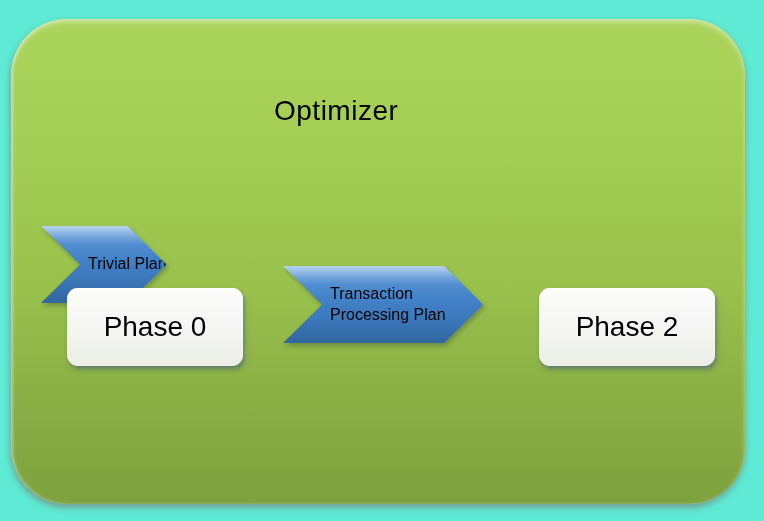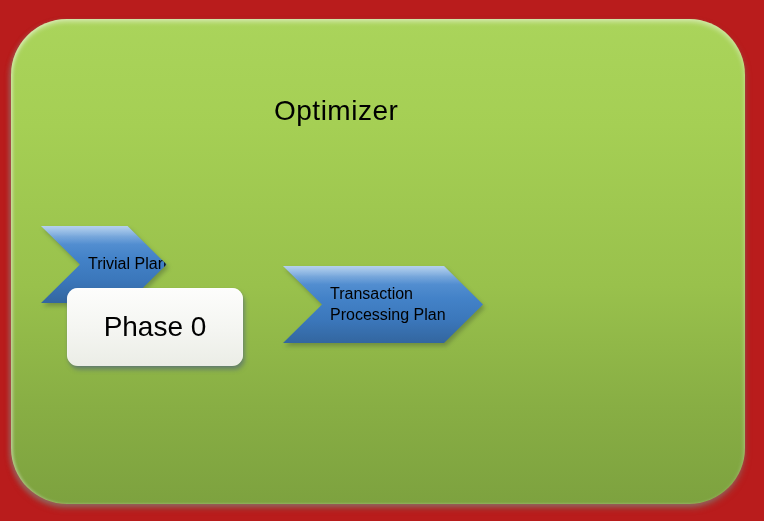--- a/index.html
+++ b/index.html
@@ -1,20 +1,20 @@
 <!DOCTYPE html>
 <html><head>
 <meta charset="utf-8">
 <style>
   html, body { margin: 0; padding: 0; background: #ffffff; }
   .page {
     position: relative;
     width: 764px;
     height: 521px;
-    background: #b91c1c;
+    background: #5eead4;
     overflow: hidden;
     font-family: "Liberation Sans", sans-serif;
   }
 
   
   .optimizer-box {
     position: absolute;
     left: 11px;
     top: 19px;
     width: 734px;
@@ -122,15 +122,18 @@
     <div class="phase-box b0">
       <span class="phase-label">Phase 0</span>
     </div>
 
     <div class="arrow-wrap w1">
       <div class="arrow">
         <span class="arrow-label">Transaction Processing Plan</span>
       </div>
     </div>
 
+    <div class="phase-box b2">
+      <span class="phase-label">Phase 2</span>
+    </div>
 
   </div>
 </div>
 
 </body></html>

